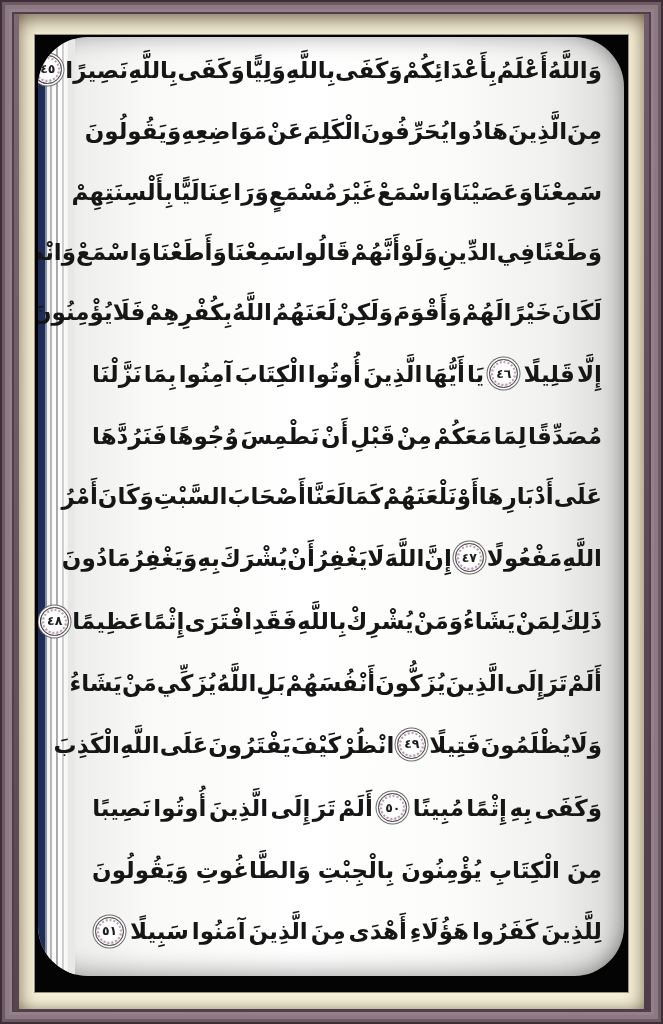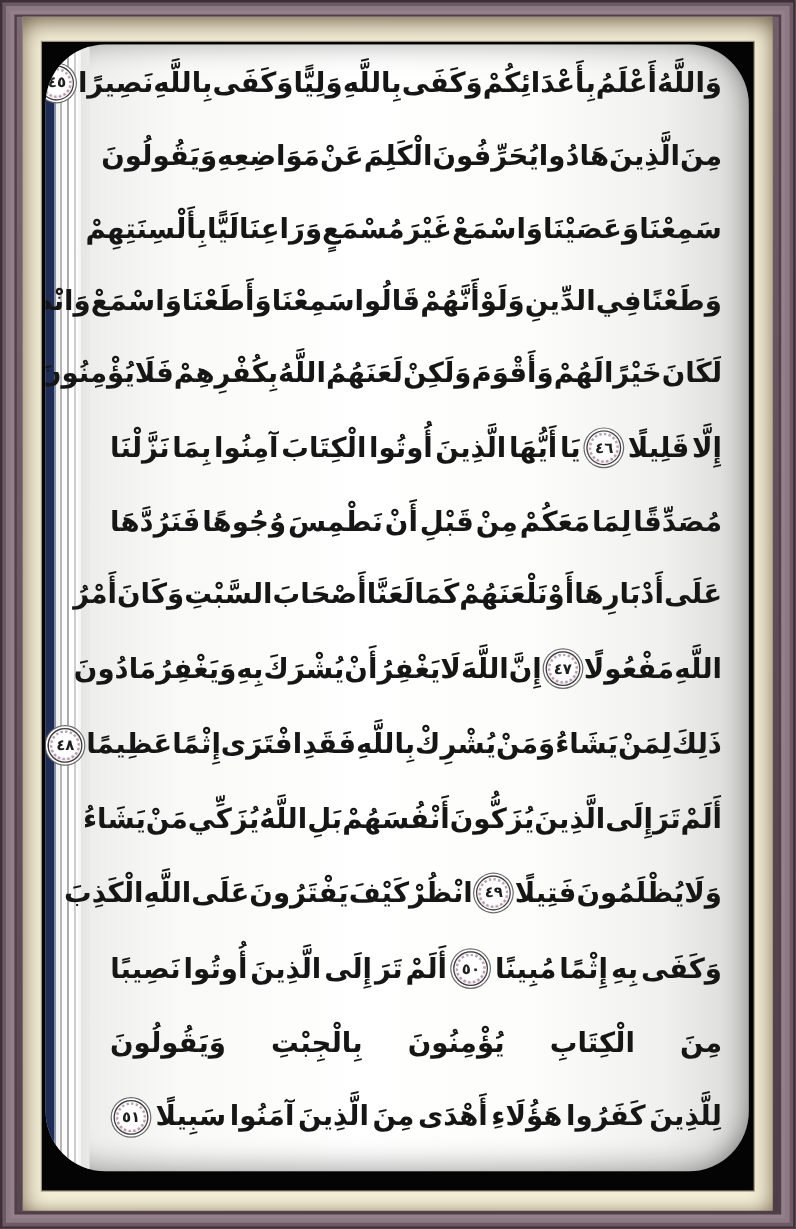--- a/index.html
+++ b/index.html
@@ -331,20 +331,21 @@
                 <span class="qword">إِلَى</span>
                 <span class="qword">الَّذِينَ</span>
                 <span class="qword">أُوتُوا</span>
                 <span class="qword">نَصِيبًا</span>
               </div>
               <div class="qline">
                 <span class="qword">مِنَ</span>
                 <span class="qword">الْكِتَابِ</span>
                 <span class="qword">يُؤْمِنُونَ</span>
                 <span class="qword">بِالْجِبْتِ</span>
+                <span class="qword">وَالطَّاغُوتِ</span>
                 <span class="qword">وَيَقُولُونَ</span>
               </div>
               <div class="qline">
                 <span class="qword">لِلَّذِينَ</span>
                 <span class="qword">كَفَرُوا</span>
                 <span class="qword">هَؤُلَاءِ</span>
                 <span class="qword">أَهْدَى</span>
                 <span class="qword">مِنَ</span>
                 <span class="qword">الَّذِينَ</span>
                 <span class="qword">آمَنُوا</span>

